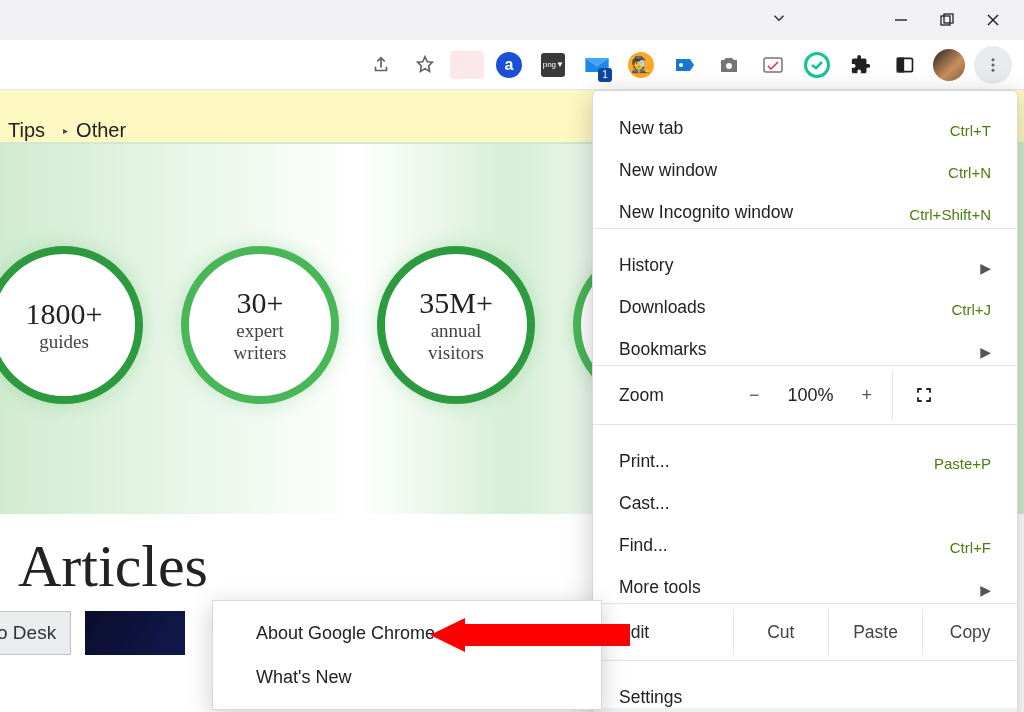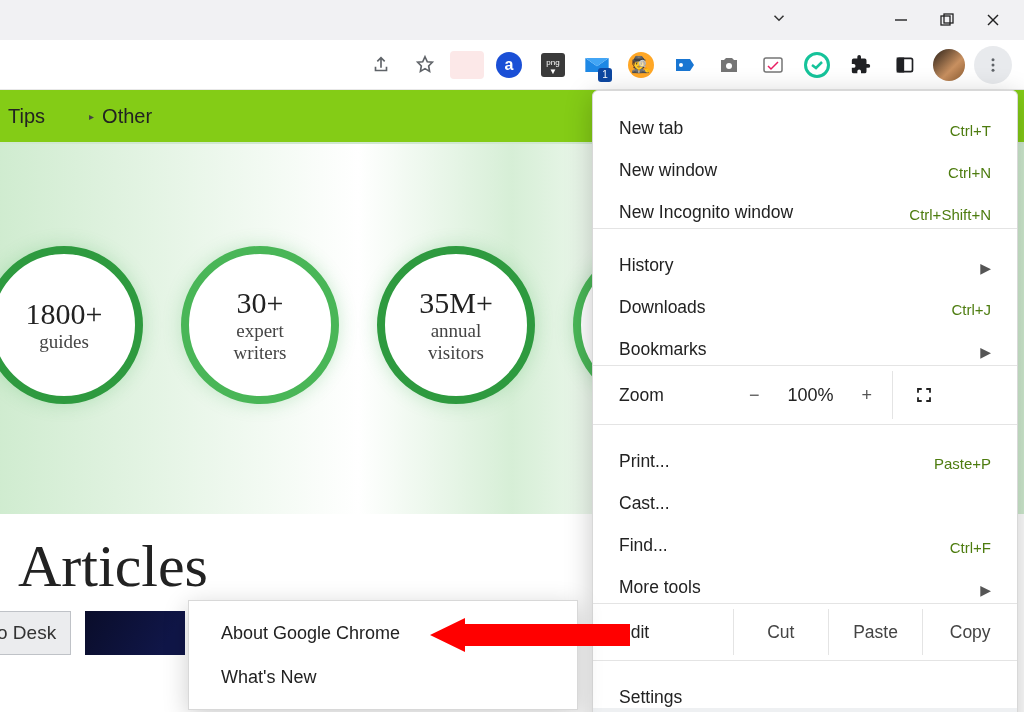--- a/index.html
+++ b/index.html
@@ -5,21 +5,21 @@
 *{margin:0;padding:0;box-sizing:border-box;font-family:"Segoe UI",Arial,sans-serif}
 body{width:1024px;height:712px;overflow:hidden;background:#fff;position:relative}
 .titlebar{height:40px;background:#f1f1f3;display:flex;justify-content:flex-end;align-items:center;padding-right:8px;position:relative;z-index:1}
 .winbtn{width:46px;height:40px;display:flex;align-items:center;justify-content:center;cursor:pointer}
 .chev-down{margin-right:auto;margin-left:770px}
 .toolbar{height:50px;background:#fff;border-bottom:1px solid #e8e8e8;display:flex;align-items:center;justify-content:flex-end;padding:0 12px;gap:6px;position:relative;z-index:1}
 .tool-icon{width:38px;height:38px;display:flex;align-items:center;justify-content:center;cursor:pointer;border-radius:50%}
 .share-icon,.star-icon{color:#5f6368}
 .avatar{width:32px;height:32px;border-radius:50%;background:linear-gradient(135deg,#2a2018 0%,#c89060 60%,#8a5a30 100%)}
 .kebab{background:#e8eaed;border-radius:50%}
-.navbar{height:54px;background:#84cc16;border-bottom:2px solid #d0e8d0;display:flex;align-items:center;padding:0 8px;gap:44px;font-size:20px;color:#222;position:relative;z-index:1}
+.navbar{height:54px;background:#fef9c3;border-bottom:2px solid #d0e8d0;display:flex;align-items:flex-end;padding:0 8px;gap:18px;font-size:20px;color:#222;position:relative;z-index:1}
 .nav-item{display:flex;align-items:center;gap:8px;cursor:pointer}
 .nav-item .tri{font-size:10px;color:#444}
 .dark-mode{margin-left:auto;margin-right:20px;color:#333;font-size:19px}
 .hero{height:370px;position:relative;background:linear-gradient(90deg,rgba(120,200,120,.35) 0%,rgba(120,200,120,.2) 15%,rgba(255,255,255,.9) 35%,rgba(120,200,120,.3) 50%,rgba(255,255,255,.9) 65%,rgba(120,200,120,.35) 100%)}
 .circles{position:absolute;top:102px;left:-15px;display:flex;gap:38px}
 .circle{width:158px;height:158px;border-radius:50%;border:8px solid #2e9a3f;background:#fff;display:flex;flex-direction:column;align-items:center;justify-content:center;box-shadow:0 0 18px rgba(60,180,80,.25)}
 .circle.mid{border-color:#49b657}
 .circle .num{font-size:30px;font-weight:400;color:#222;font-family:Georgia,serif}
 .circle .lbl{font-size:19px;color:#444;text-align:center;line-height:1.15;font-family:Georgia,serif}
 .section-title{font-size:60px;font-family:Georgia,"Times New Roman",serif;color:#222;padding:18px 0 10px 18px}
@@ -33,21 +33,21 @@
 .menu-item.hl{background:#eef0f2}
 .menu-divider{height:1px;background:#e4e4e4;margin:5px 0}
 .zoom-row{height:48px;display:flex;align-items:center;padding:0 16px 0 26px}
 .zoom-row .zlabel{width:130px}
 .zoom-ctrl{display:flex;align-items:center;gap:28px;color:#555;font-size:18px}
 .zoom-ctrl .pct{color:#222}
 .fs-btn{margin-left:20px;border-left:1px solid #e4e4e4;height:48px;width:62px;display:flex;align-items:center;justify-content:center}
 .edit-row{height:46px;display:flex;align-items:center}
 .edit-row .elabel{width:140px;padding-left:26px}
 .edit-row .ecell{flex:1;height:46px;border-left:1px solid #e4e4e4;display:flex;align-items:center;justify-content:center;color:#444;cursor:pointer}
-.submenu{position:absolute;top:600px;left:188px;width:390px;background:#fff;border:1px solid #d8d8d8;box-shadow:0 6px 24px rgba(0,0,0,.2);z-index:60;padding:10px 0}
+.submenu{position:absolute;top:600px;left:212px;width:390px;background:#fff;border:1px solid #d8d8d8;box-shadow:0 6px 24px rgba(0,0,0,.2);z-index:60;padding:10px 11px}
 .sub-item{height:44px;display:flex;align-items:center;padding:0 32px;font-size:18px;color:#222;cursor:pointer}
 .arrow-annot{position:absolute;top:600px;left:430px;z-index:70}
 </style>
 </head>
 <body>
 
 <div class="titlebar">
   <div class="chev-down">
     <svg width="18" height="18" viewBox="0 0 24 24" fill="none" stroke="#333" stroke-width="2">
         <path d="M6 9l6 6 6-6"></path>
@@ -81,21 +81,21 @@
   <div class="tool-icon star-icon">
     <svg width="22" height="22" viewBox="0 0 24 24" fill="none" stroke="#5f6368" stroke-width="1.8">
         <path d="M12 3l2.5 5.5L20 9l-4 4 1 6-5-3-5 3 1-6-4-4 5.5-.5L12 3z"></path>
       </svg>
   </div>
   <div class="tool-icon" style="background:#fce8e8;border-radius:4px;width:34px;height:28px"></div>
   <div class="tool-icon">
     <div style="width:26px;height:26px;border-radius:50%;background:#1a4fd6;color:#fff;display:flex;align-items:center;justify-content:center;font-weight:700">a</div>
   </div>
   <div class="tool-icon">
-    <div style="width:24px;height:24px;background:#3a3a3a;color:#fff;font-size:8px;display:flex;flex-direction:column;align-items:center;justify-content:flex-end;border-radius:3px;padding:1px">
+    <div style="width:24px;height:24px;background:#3a3a3a;color:#fff;font-size:8px;display:flex;align-items:center;justify-content:flex-end;border-radius:3px;padding:1px">
         <span>png</span>
         <span>▼</span>
       </div>
   </div>
   <div class="tool-icon" style="position:relative">
     <svg width="28" height="28" viewBox="0 0 24 24">
         <path fill="#1e88e5" d="M2 6l10 7 10-7v12H2z"></path>
         <path fill="#42a5f5" d="M2 6h20l-10 7z"></path>
       </svg>
     <div style="position:absolute;bottom:2px;right:4px;background:#0d47a1;color:#fff;font-size:10px;width:14px;height:14px;border-radius:3px;display:flex;align-items:center;justify-content:center">1</div>

